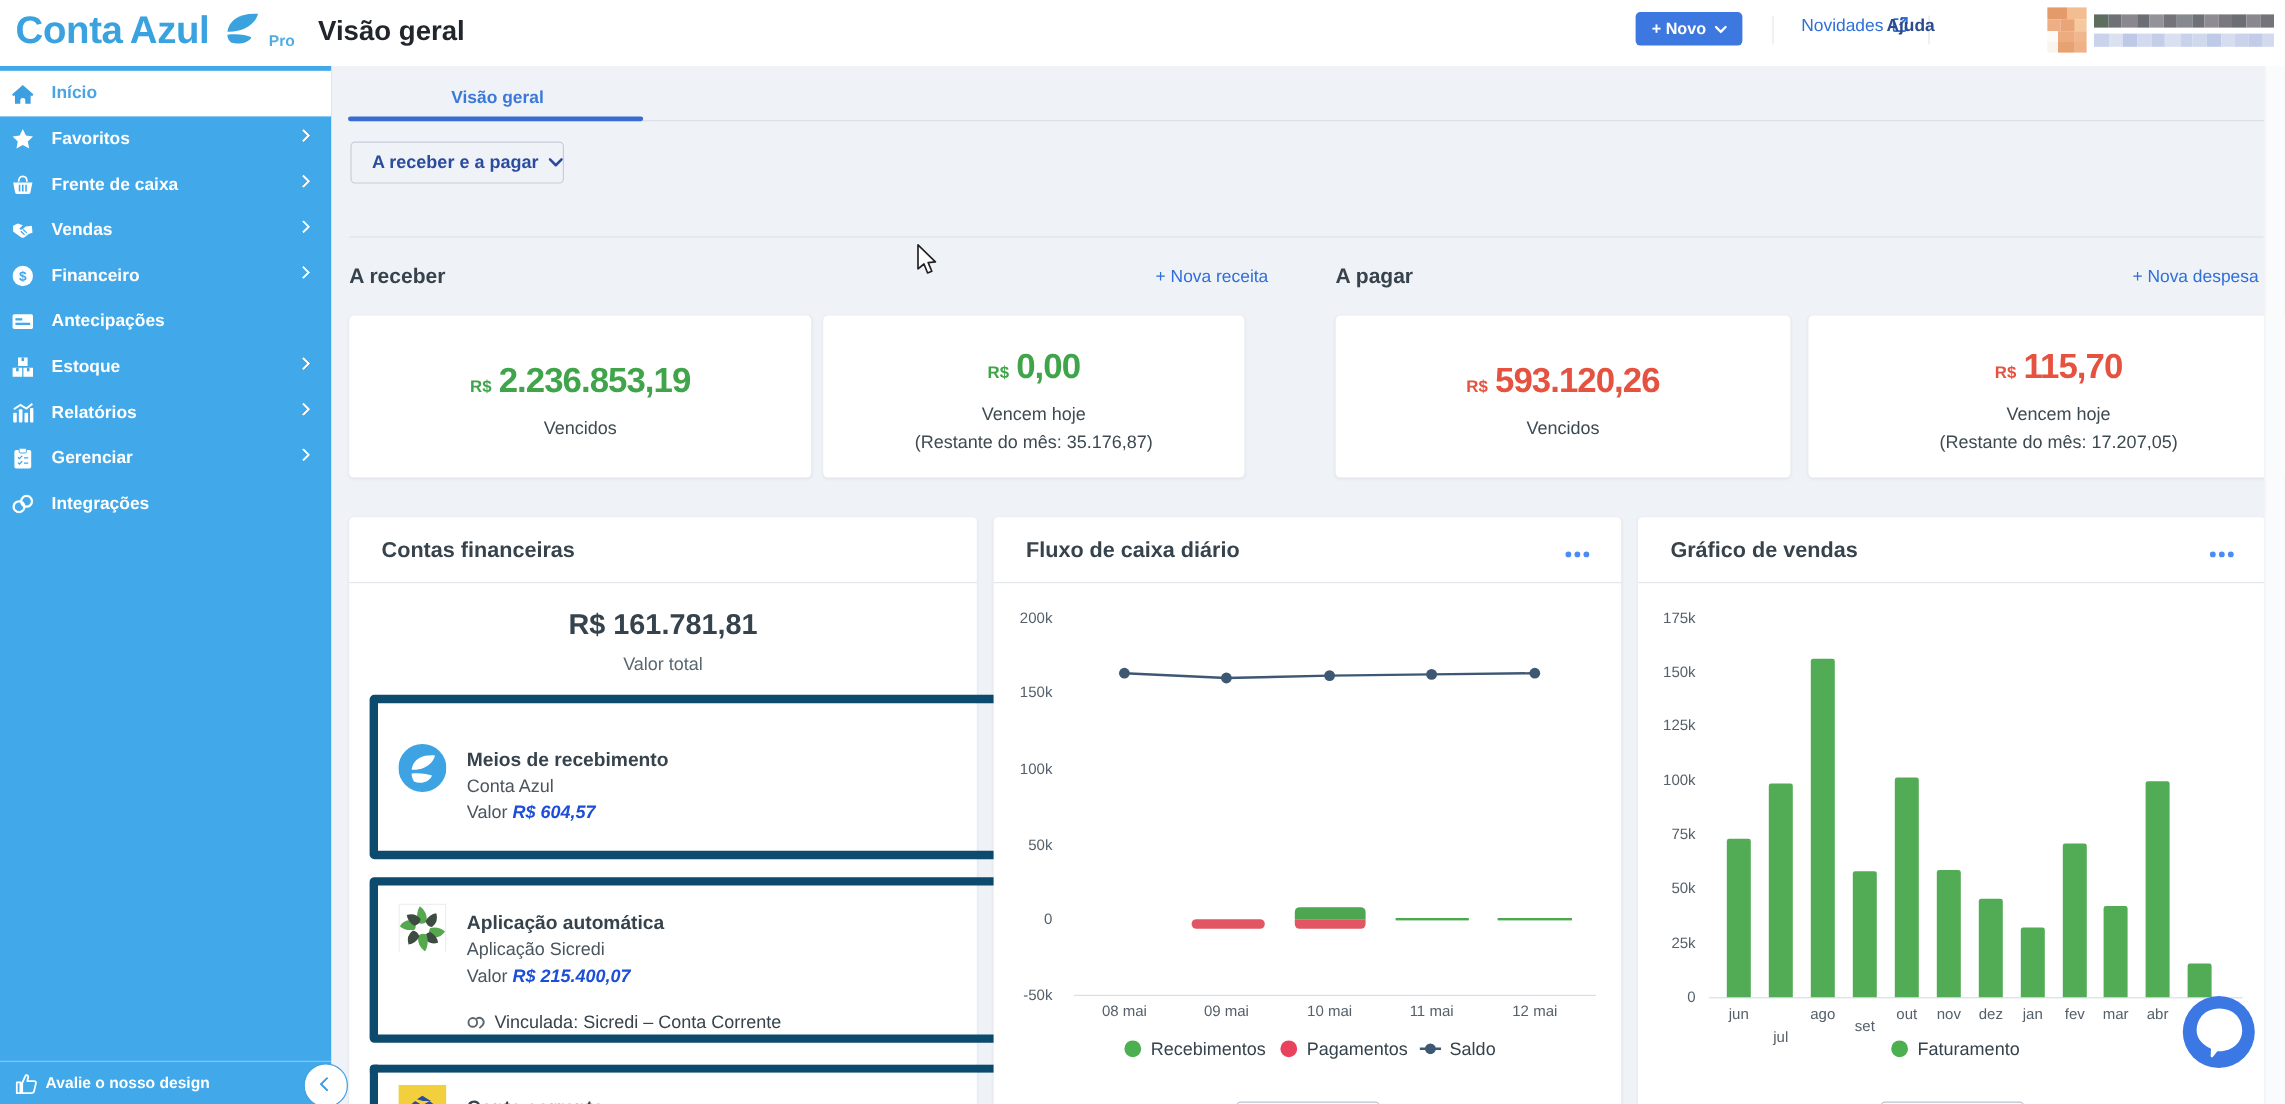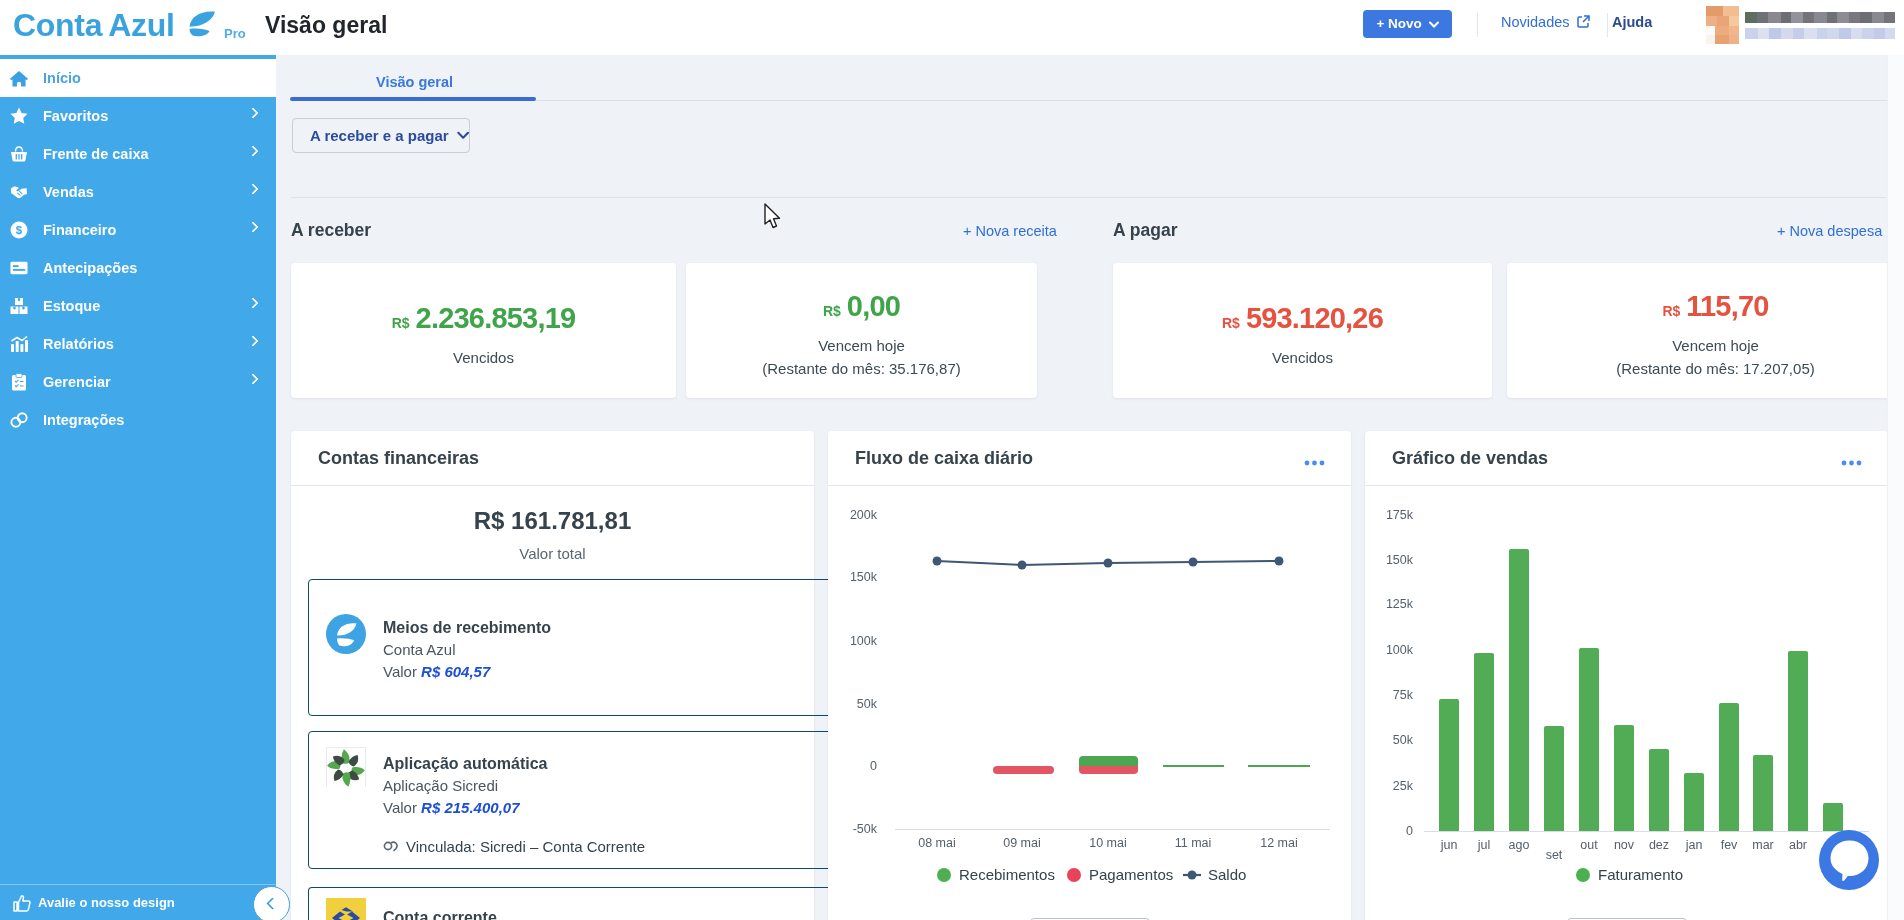--- a/index.html
+++ b/index.html
@@ -11,21 +11,21 @@
 
 #header { position:absolute; left:0; top:0; width:1904px; height:55px; background:#fff; z-index:30; }
 .logo { position:absolute; left:13px; top:7px; font-size:32px; font-weight:bold; color:#3AA3DF; letter-spacing:-0.3px; }
 .logo .word2 { margin-left:6px; }
 .logo-pro { position:absolute; left:224px; top:26px; font-size:13px; font-weight:bold; color:#52ACE4; }
 .page-title { position:absolute; left:265px; top:12px; font-size:23px; font-weight:600; color:#22262C; }
 
 .novo-btn { position:absolute; left:1363px; top:10px; width:89px; height:28px; background:#3C78E0; border-radius:4px; color:#fff; font-size:13.5px; font-weight:bold; text-align:center; line-height:28px; }
 .hdr-sep { position:absolute; top:13px; width:1px; height:24px; background:#E3E7ED; }
 .novidades { position:absolute; left:1501px; top:14px; font-size:14.5px; color:#2E6FD9; }
-.ajuda { position:absolute; left:1572px; top:14px; font-size:14.5px; font-weight:600; color:#2B4A8F;margin-left:40px; }
+.ajuda { position:absolute; left:1572px; top:14px; font-size:14.5px; font-weight:600; color:#2B4A8F; }
 
 
 #sidebar { position:absolute; left:0; top:55px; width:276px; height:865px; background:#41A8EA; z-index:20; }
 .side-item { position:relative; height:38px; display:flex; align-items:center; color:#fff; font-size:14.5px; font-weight:600; }
 .side-item .ic { position:absolute; left:10px; width:18px; height:18px; display:flex; align-items:center; justify-content:center; }
 .side-item .lbl { position:absolute; left:43px; }
 .side-item .chev { position:absolute; left:249px; top:12px; width:8px; height:8px; border-right:2px solid #fff; border-top:2px solid #fff; transform:rotate(45deg); border-radius:1px; }
 .side-item.active { background:#fff; color:#4AA4E4; height:38px; }
 #side-top-strip { height:4px; }
 #side-footer { position:absolute; left:0; bottom:0; width:276px; height:36px; border-top:1px solid rgba(255,255,255,0.35); color:#fff; font-size:13px; font-weight:600; }
@@ -49,21 +49,21 @@
 .kpi .val { font-size:29px; font-weight:bold; letter-spacing:-0.8px; }
 .kpi .lbl { font-size:15px; color:#3E4A52; margin-top:14px; }
 .kpi .lbl2 { font-size:15px; color:#3E4A52; margin-top:6px; }
 .green { color:#3FA44A; }
 .red { color:#E65240; }
 
 .big-card { top:431px; width:523px; height:520px; }
 .big-card .hd { position:relative; height:55px; border-bottom:1px solid #E4E7EC; }
 .big-card .hd .t { position:absolute; left:27px; top:17px; font-size:18px; font-weight:bold; color:#36434C; }
 .big-card .hd .dots { position:absolute; right:26px; top:21px; width:21px; height:6px; }
-.sub-acc { position:absolute; left:17px; width:533px; border:1px solid #0c4a6e; border-radius:4px; }
+.sub-acc { position:absolute; left:17px; width:533px; border:7px solid #0c4a6e; border-radius:4px; }
 .sa-t1 { position:absolute; left:74px; top:39px; font-size:16px; font-weight:bold; color:#36434C; }
 .sa-t2 { position:absolute; left:74px; top:61px; font-size:15px; color:#4A555E; }
 .sa-t3 { position:absolute; left:74px; top:83px; font-size:15px; color:#4A555E; }
 .sa-t3 b { color:#1d4ed8;font-style:italic; }
 .chart-ylab { position:absolute; font-size:12.5px; color:#55606A; text-align:right; width:40px; }
 .chart-xlab { position:absolute; font-size:12.5px; color:#55606A; text-align:center; width:60px; }
 .legend { position:absolute; font-size:15px; color:#36434C; }
 .legend .dot { display:inline-block; width:14px; height:14px; border-radius:50%; vertical-align:-2px; margin-right:8px; }
 .vbar { position:absolute; width:20px; background:#52AB55; border-radius:2px 2px 0 0; }
 </style>
@@ -420,21 +420,21 @@
   <div class="vbar" style="left:179px; top:295px; height:105px;"></div>
   <div class="vbar" style="left:214px; top:217px; height:183px;"></div>
   <div class="vbar" style="left:249px; top:294px; height:106px;"></div>
   <div class="vbar" style="left:284px; top:318px; height:82px;"></div>
   <div class="vbar" style="left:319px; top:342px; height:58px;"></div>
   <div class="vbar" style="left:354px; top:272px; height:128px;"></div>
   <div class="vbar" style="left:388px; top:324px; height:76px;"></div>
   <div class="vbar" style="left:423px; top:220px; height:180px;"></div>
   <div class="vbar" style="left:458px; top:372px; height:28px;"></div>
   <div class="chart-xlab" style="left:54px;  top:407px;">jun</div>
-  <div class="chart-xlab" style="left:89px;  top:407px;">jul</div>
+  <div class="chart-xlab" style="left:89px;  top:426px;">jul</div>
   <div class="chart-xlab" style="left:124px; top:407px;">ago</div>
   <div class="chart-xlab" style="left:159px; top:417px;">set</div>
   <div class="chart-xlab" style="left:194px; top:407px;">out</div>
   <div class="chart-xlab" style="left:229px; top:407px;">nov</div>
   <div class="chart-xlab" style="left:264px; top:407px;">dez</div>
   <div class="chart-xlab" style="left:299px; top:407px;">jan</div>
   <div class="chart-xlab" style="left:334px; top:407px;">fev</div>
   <div class="chart-xlab" style="left:368px; top:407px;">mar</div>
   <div class="chart-xlab" style="left:403px; top:407px;">abr</div>
   <div class="legend" style="left:211px; top:435px;"><span class="dot" style="background:#4CAF50;"></span>Faturamento</div>

